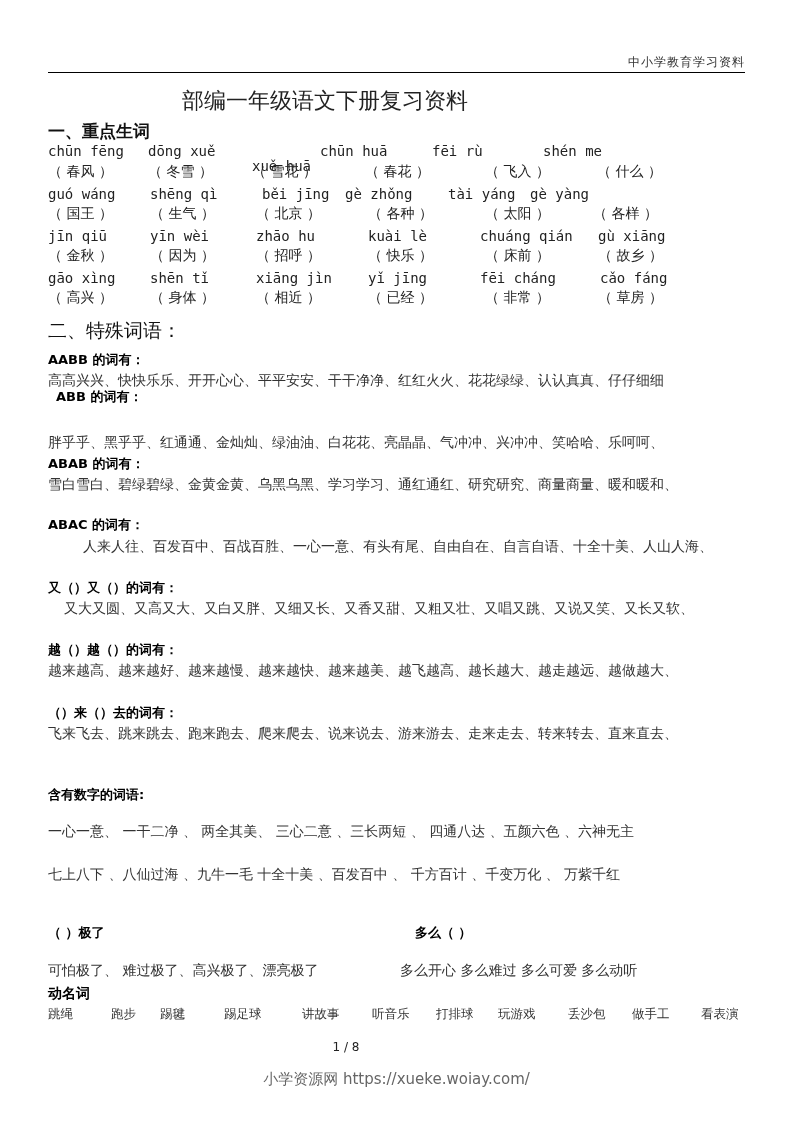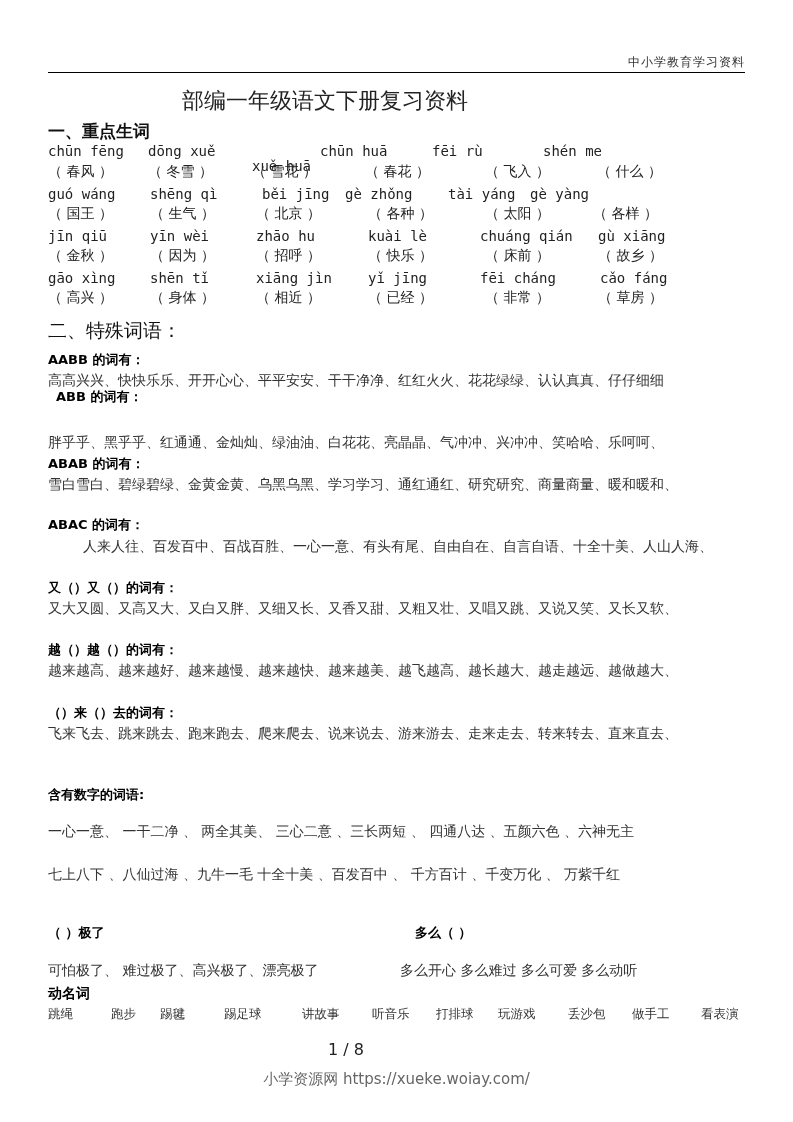--- a/index.html
+++ b/index.html
@@ -13,21 +13,21 @@
         font-family: "DejaVu Sans", "Liberation Sans", sans-serif; }
   .h2 { left: 48px; font-size: 19px; color: #111; font-family: "DejaVu Sans", "Liberation Sans", sans-serif; }
   .py { font-family: "DejaVu Sans Mono", "Liberation Mono", monospace; font-size: 14px; color: #222; }
   .hz { font-size: 14px; color: #222; }
   .sub { left: 48px; font-weight: bold; font-size: 13px; color: #000;
          font-family: "DejaVu Sans", "Liberation Sans", sans-serif; }
   .para { left: 48px; width: 700px; white-space: normal; font-size: 14px; line-height: 20px; color: #333;
           word-break: break-all; }
   .line { left: 48px; font-size: 14px; color: #333; }
   .small { font-size: 12.5px; color: #333; }
-  .pageno { left: 0; width: 692px; text-align: center; top: 1040px; font-size: 16px; color: #222;
+  .pageno { left: 0; width: 692px; text-align: center; top: 1040px; font-size: 12px; color: #222;
             font-family: "DejaVu Sans", "Liberation Sans", sans-serif; }
   .footer { left: 0; width: 793px; text-align: center; top: 1070px; font-size: 15px; color: #666;
             font-family: "DejaVu Sans", "Liberation Sans", sans-serif; }
 </style>
 </head>
 <body>
 
 <div class="abs header-text">中小学教育学习资料</div>
 <div class="abs header-rule"></div>
 
@@ -98,21 +98,21 @@
 <div class="abs sub" style="top:388px;margin-left:8px;">ABB 的词有：</div>
 <div class="abs para" style="top:432px;">胖乎乎、黑乎乎、红通通、金灿灿、绿油油、白花花、亮晶晶、气冲冲、兴冲冲、笑哈哈、乐呵呵、</div>
 
 <div class="abs sub" style="top:455px;">ABAB 的词有：</div>
 <div class="abs para" style="top:474px;">雪白雪白、碧绿碧绿、金黄金黄、乌黑乌黑、学习学习、通红通红、研究研究、商量商量、暖和暖和、</div>
 
 <div class="abs sub" style="top:516px;">ABAC 的词有：</div>
 <div class="abs para" style="top:536px;margin-left:35px;">人来人往、百发百中、百战百胜、一心一意、有头有尾、自由自在、自言自语、十全十美、人山人海、</div>
 
 <div class="abs sub" style="top:579px;">又（）又（）的词有：</div>
-<div class="abs para" style="top:598px;">又大又圆、又高又大、又白又胖、又细又长、又香又甜、又粗又壮、又唱又跳、又说又笑、又长又软、</div>
+<div class="abs para" style="top:598px;margin-left:16px;">又大又圆、又高又大、又白又胖、又细又长、又香又甜、又粗又壮、又唱又跳、又说又笑、又长又软、</div>
 
 <div class="abs sub" style="top:641px;">越（）越（）的词有：</div>
 <div class="abs para" style="top:660px;">越来越高、越来越好、越来越慢、越来越快、越来越美、越飞越高、越长越大、越走越远、越做越大、</div>
 
 <div class="abs sub" style="top:704px;">（）来（）去的词有：</div>
 <div class="abs para" style="top:723px;">飞来飞去、跳来跳去、跑来跑去、爬来爬去、说来说去、游来游去、走来走去、转来转去、直来直去、</div>
 
 <div class="abs sub" style="top:786px;">含有数字的词语:</div>
 <div class="abs line" style="top:823px;">一心一意、 一干二净 、 两全其美、 三心二意 、三长两短 、 四通八达 、五颜六色 、六神无主</div>
 <div class="abs para" style="top:864px;">七上八下  、八仙过海 、九牛一毛   十全十美 、百发百中 、 千方百计 、千变万化 、 万紫千红</div>

